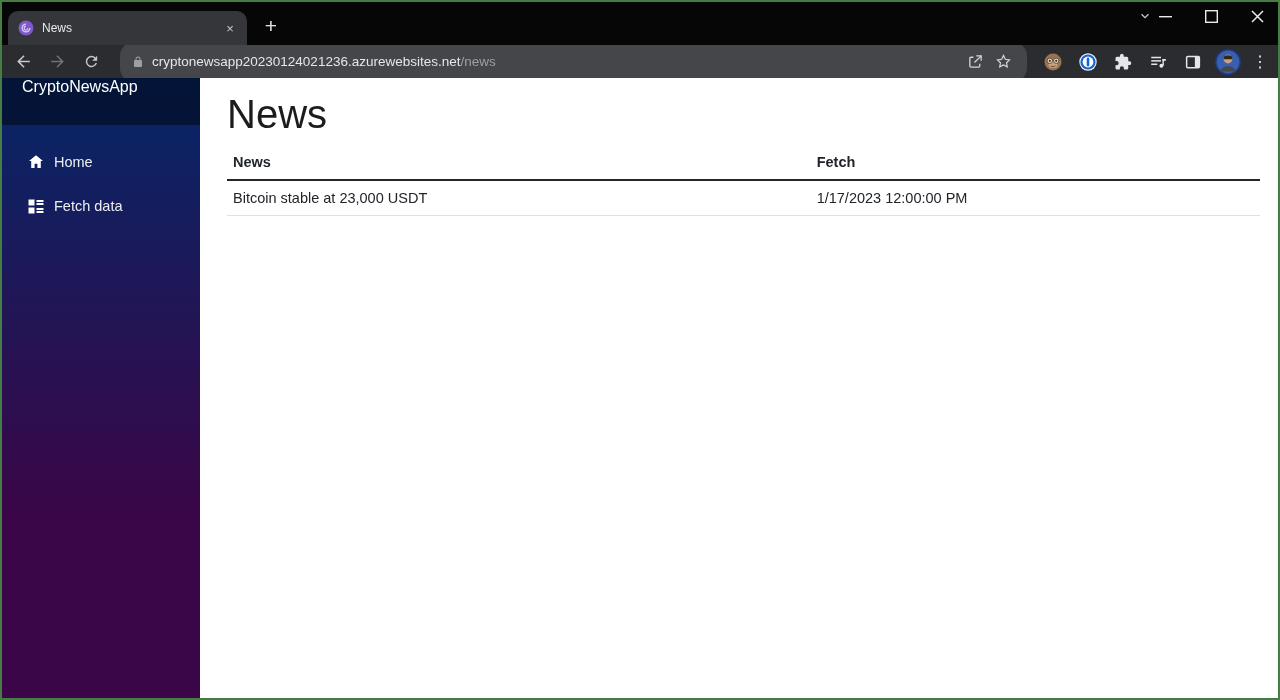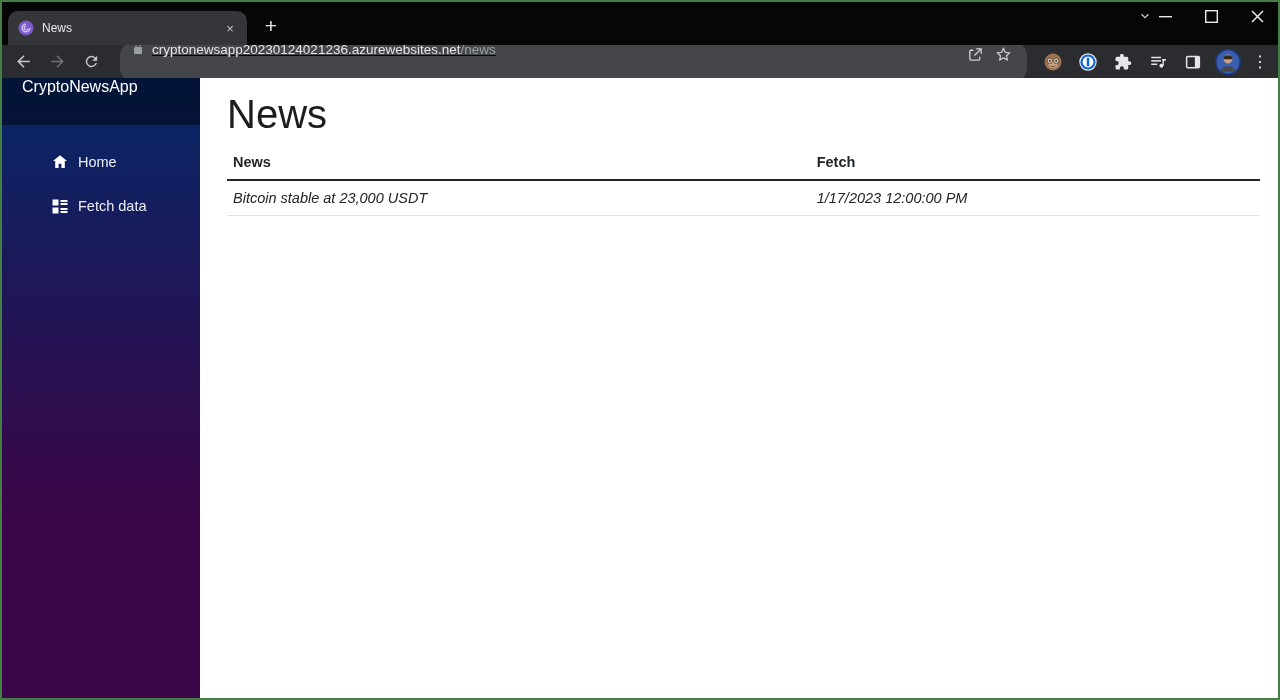--- a/index.html
+++ b/index.html
@@ -17,53 +17,53 @@
   .tab-close { width: 18px; height: 18px; display: flex; align-items: center; justify-content: center;
                border-radius: 50%; color: #c7c8ca; font-size: 13px; cursor: default; }
   .newtab-btn { width: 28px; height: 28px; margin: 0 0 5px 10px; display: flex; align-items: center; justify-content: center;
                 color: #dfe1e4; font-size: 21px; font-weight: 400; border-radius: 50%; }
   .win-controls { position: absolute; top: 0; right: 0; height: 32px; display: flex; align-items: center; }
   .win-btn { width: 46px; height: 32px; display: flex; align-items: center; justify-content: center; }
 
   .toolbar { height: 33px; background: #2b2c2f; display: flex; align-items: center; padding: 0 8px; gap: 4px; }
   .nav-btn { width: 30px; height: 28px; display: flex; align-items: center; justify-content: center; border-radius: 50%; }
   .omnibox { flex: 1; height: 40px; background: #45464a; border-radius: 14px; margin: 0 6px 0 10px;
-             display: flex; padding: 0 10px 0 12px; min-width: 0; text-decoration: underline; }
+             display: flex; align-items: center; padding: 0 10px 0 12px; min-width: 0; }
   .omnibox .url { flex: 1; font-size: 13.5px; margin-left: 8px; white-space: nowrap; overflow: hidden; }
   .url-host { color: #e4e6e9; }
   .url-path { color: #9aa0a6; }
   .pill-icon { width: 28px; height: 26px; display: flex; align-items: center; justify-content: center; }
   .ext-icon { width: 31px; height: 28px; display: flex; align-items: center; justify-content: center; }
   .avatar-btn { width: 32px; height: 28px; display: flex; align-items: center; justify-content: center; }
   .menu-dots { width: 24px; height: 28px; display: flex; align-items: center; justify-content: center;
                color: #e8eaed; font-size: 16px; letter-spacing: 0; }
 
   
   .app { display: flex; height: 622px; }
 
   .sidebar { width: 200px; flex: 0 0 200px; background: linear-gradient(180deg, #052767 0%, #3a0647 70%); color: #fff; }
   .brand-row { height: 47px; background: rgba(0,0,0,0.45); display: flex; align-items: flex-start; padding-left: 22px; }
   .brand { font-size: 16px; color: #fff; }
-  .nav-menu { padding-top: 15px; margin-left: 24px; }
+  .nav-menu { padding-top: 15px; }
   .nav-item { height: 44px; display: flex; align-items: center; padding-left: 28px; color: rgba(255,255,255,0.92);
               font-size: 14.5px; cursor: pointer; }
   .nav-item .nicon { width: 16px; height: 16px; margin-right: 10px; display: inline-flex; }
 
   .main { flex: 1; display: flex; flex-direction: column; background: #fff; min-width: 0; }
   .top-row { height: 47px; background: #f7f7f7; border-bottom: 1px solid #d6d5d5;
              display: flex; align-items: center; justify-content: flex-end; padding-right: 20px; }
   .about-link { color: #0071c1; text-decoration: underline; font-size: 15px; cursor: pointer; }
 
   .content { padding: 14px 20px 0 27px; }
   .page-title { font-size: 40px; font-weight: 400; color: #1c1c1c; letter-spacing: 0; margin-bottom: 10px; }
 
   table.news-table { width: 100%; border-collapse: collapse; }
   .news-table th { text-align: left; font-size: 14.5px; font-weight: bold; color: #212529;
                    padding: 7px 6px 9px 6px; border-bottom: 2px solid #23272b; }
-  .news-table td { font-size: 14.5px; color: #212529; padding: 9px 6px; border-bottom: 1px solid #dfe2e5; font-style: italic; }
+  .news-table td { font-size: 14.5px; color: #212529; padding: 9px 6px; border-bottom: 1px solid #dfe2e5; }
   .news-table th.col-news { width: 56.5%; }
 </style>
 </head>
 <body>
 
 <div class="screen-frame"></div>
 
 <div class="titlebar">
   <div class="tab">
     <span style="display:inline-flex">

